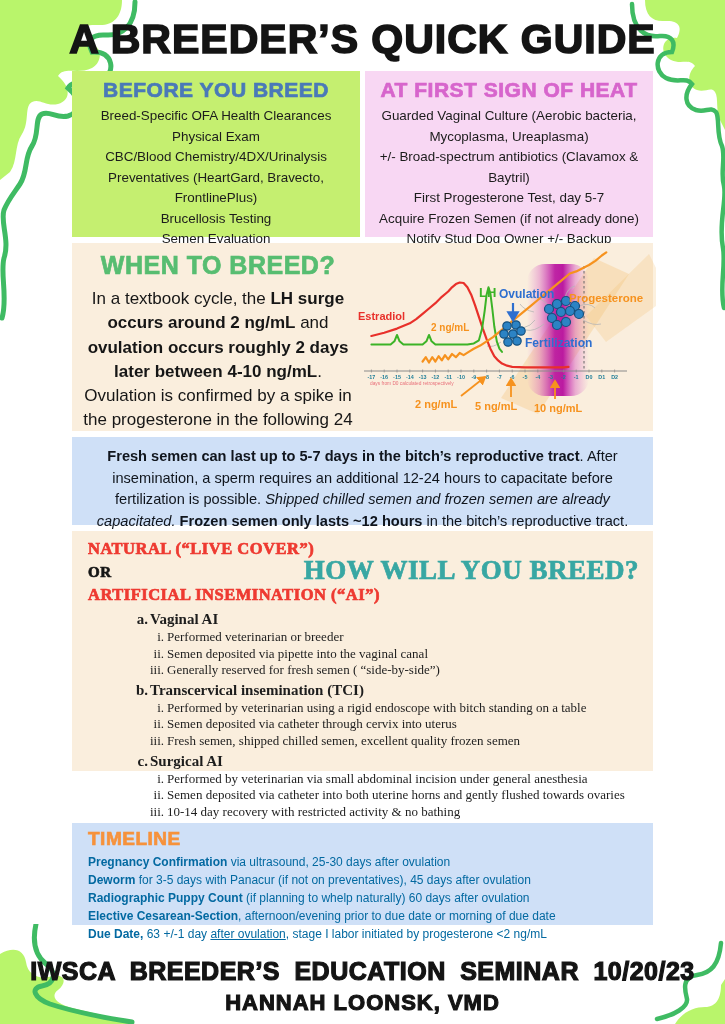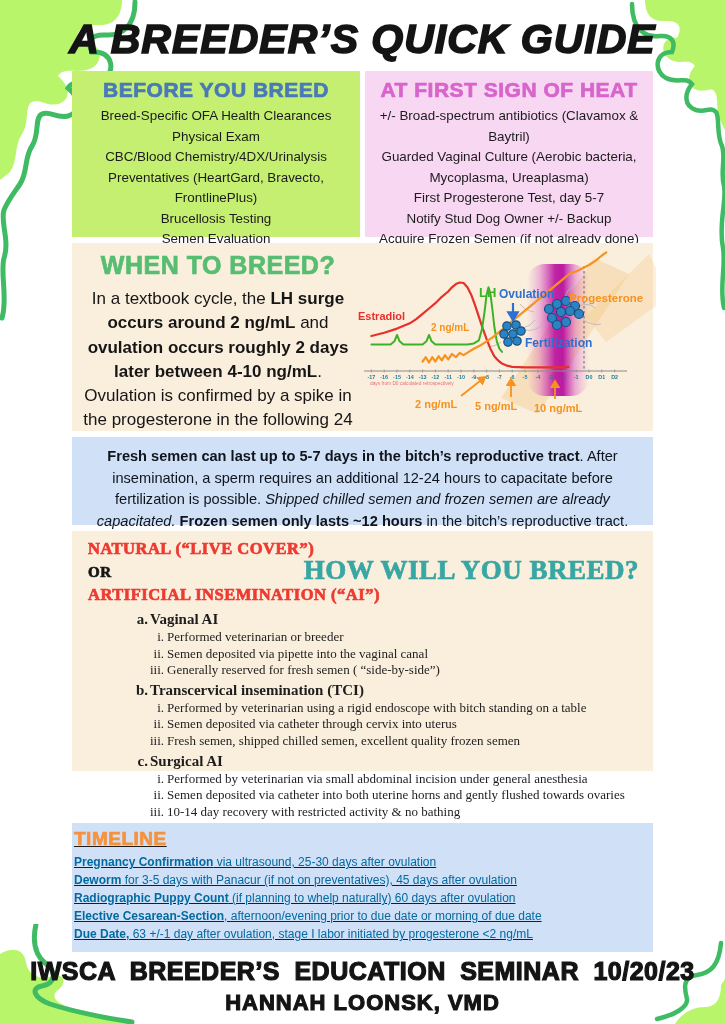--- a/index.html
+++ b/index.html
@@ -4,21 +4,21 @@
 <style>
   html,body{margin:0;padding:0;}
   body{width:725px;height:1024px;position:relative;background:#ffffff;overflow:hidden;
        font-family:"Liberation Sans",sans-serif;color:#1d1d1d;}
   *{box-sizing:border-box;}
   .abs{position:absolute;}
   .display{font-weight:bold;letter-spacing:.5px;-webkit-text-stroke:.7px currentColor;}
   .b{font-weight:bold;} .i{font-style:italic;} .u{text-decoration:underline;}
 
   #title{top:16px;left:0;width:725px;text-align:center;font-size:41px;color:#141414;
-         letter-spacing:1px;font-style:italic;-webkit-text-stroke:1.6px #141414;}
+         letter-spacing:1px;-webkit-text-stroke:1.6px #141414;}
 
   #boxes{top:71px;left:72px;width:581px;height:166px;display:flex;gap:5px;}
   .box{flex:1;padding:7px 6px 2px;text-align:center;}
   #box-before{background:#c5ef70;}
   #box-heat{background:#f8d7f3;}
   .box-heading{font-size:21px;margin-bottom:4px;}
   #box-before .box-heading{color:#4a79b8;}
   #box-heat .box-heading{color:#d765cc;}
   .box-line{font-size:13.4px;line-height:1.53;color:#1c1c1c;}
 
@@ -34,21 +34,21 @@
   #how{top:531px;left:72px;width:581px;height:240px;background:#faeedd;padding:6px 16px 0;font-family:Liberation Serif, serif;}
   .red-head{color:#ee3a31;font-size:16.5px;line-height:1.45;}
   #or-label{color:#151515;font-size:15px;line-height:1.5;}
   #how-heading{position:absolute;right:14px;top:24px;color:#38a7a3;font-size:27px;}
   #methods{margin-left:42px;margin-top:3px;}
   .mname{display:flex;font-weight:bold;font-size:15px;line-height:1.25;margin-top:3px;}
   .mletter{width:18px;text-align:right;margin-right:2px;}
   .mpoint{display:flex;font-size:13px;line-height:16.4px;}
   .pmarker{width:34px;text-align:right;margin-right:3px;flex:none;}
 
-  #timeline{top:823px;left:72px;width:581px;height:129px;background:#cfe0f7;padding:4px 2px;text-decoration:underline;}
+  #timeline{top:823px;left:72px;width:581px;height:102px;background:#cfe0f7;padding:4px 16px;}
   #timeline-heading{color:#f6923c;font-size:19px;margin:1px 0 3px;}
   .tl-line{font-size:12px;line-height:1.5;color:#0369a1;}
 
   #footer{top:957px;left:0;width:725px;text-align:center;color:#141414;}
   #footer-line1{font-size:25px;word-spacing:7px;-webkit-text-stroke:1.2px #141414;letter-spacing:.5px;}
   #footer-line2{font-size:22px;margin-top:4px;-webkit-text-stroke:1.1px #141414;letter-spacing:1px;}
 
   svg text{font-family:"Liberation Sans",sans-serif;}
   .c-tick{fill:#1f7e99;font-size:5.4px;font-weight:bold;}
   .c-cap{fill:#e8707a;font-size:4.8px;}
@@ -88,25 +88,25 @@
         <div class="box-line">Physical Exam</div>
         <div class="box-line">CBC/Blood Chemistry/4DX/Urinalysis</div>
         <div class="box-line">Preventatives (HeartGard, Bravecto, FrontlinePlus)</div>
         <div class="box-line">Brucellosis Testing</div>
         <div class="box-line">Semen Evaluation</div>
       </div>
   </div>
   <div id="box-heat" class="box">
     <div class="box-heading display">AT FIRST SIGN OF HEAT</div>
     <div>
+        <div class="box-line">Guarded Vaginal Culture (Aerobic bacteria, Mycoplasma, Ureaplasma)</div>
         <div class="box-line">+/- Broad-spectrum antibiotics (Clavamox &amp; Baytril)</div>
-        <div class="box-line">Guarded Vaginal Culture (Aerobic bacteria, Mycoplasma, Ureaplasma)</div>
         <div class="box-line">First Progesterone Test, day 5-7</div>
+        <div class="box-line">Acquire Frozen Semen (if not already done)</div>
         <div class="box-line">Notify Stud Dog Owner +/- Backup</div>
-        <div class="box-line">Acquire Frozen Semen (if not already done)</div>
       </div>
   </div>
 </div>
 
 <div id="when" class="abs">
   <div id="when-left">
     <div id="when-heading" class="display">WHEN TO BREED?</div>
     <div id="when-paragraph"><span>In a textbook cycle, the </span><span class="b">LH surge occurs around 2 ng/mL</span><span> and </span><span class="b">ovulation occurs roughly 2 days later between 4-10 ng/mL</span><span>. Ovulation is confirmed by a spike in the progesterone in the following 24 hours. Eggs require an additional 2 days of maturation.</span></div>
   </div>
 

